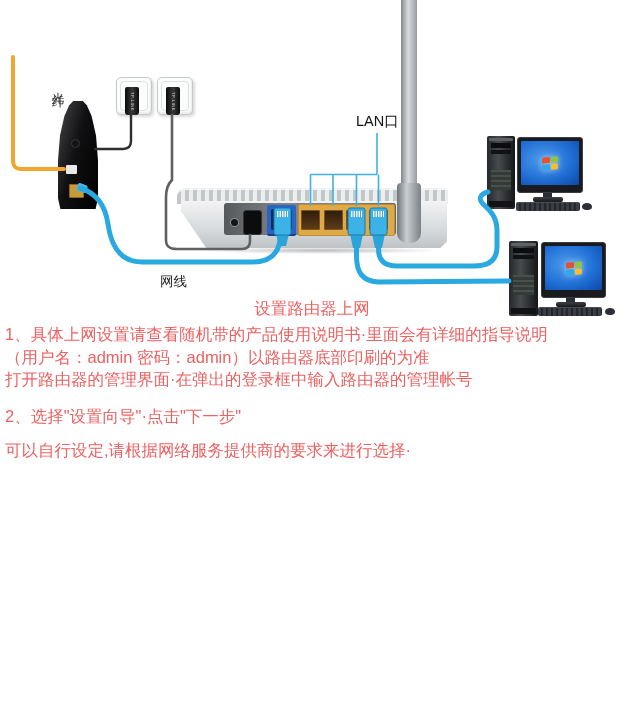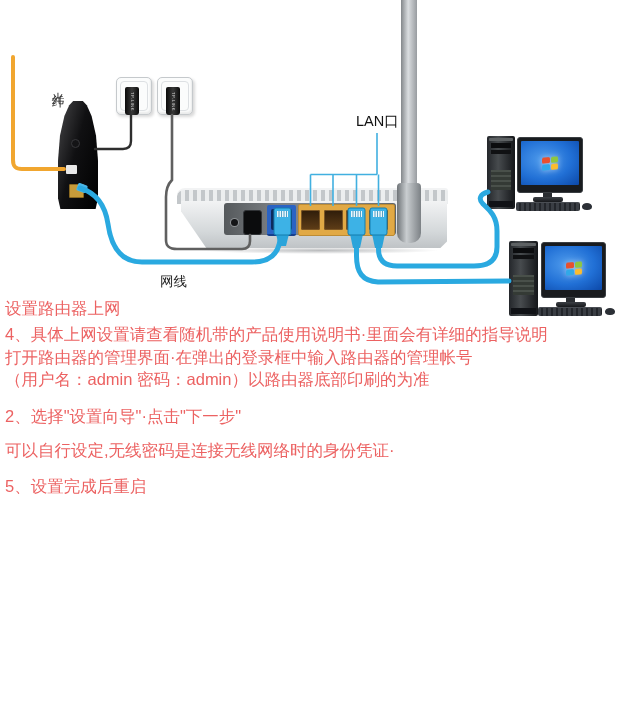--- a/index.html
+++ b/index.html
@@ -83,21 +83,21 @@
 
   
   .lbl{position:absolute;color:#1a1a1a;z-index:20;}
   .lbl-fiber{left:49px;top:82px;writing-mode:vertical-rl;font-size:12.5px;letter-spacing:3px;color:#2b2b2b;}
   .lbl-lan{left:356px;top:112px;font-size:14.5px;color:#111;}
   .lbl-netcable{left:160px;top:273px;font-size:13.5px;color:#222;}
   .instructions{position:absolute;left:5px;top:297px;width:614px;color:#ec6262;
         font-size:16.5px;line-height:22.4px;z-index:20;}
   .instructions p{margin:0;}
   .instructions .line{white-space:pre-wrap;}
-  .p-title{margin-bottom:4px !important;}
+  .p-title{margin-bottom:4px !important;text-align:center;}
   .p-s1{margin-bottom:14px !important;}
   .p-s2{margin-bottom:12px !important;}
   .p-s3{margin-bottom:6px !important;}
   .p-s4{margin-bottom:14px !important;}
 </style>
 </head>
 <body>
 
 <div class="stage">
 
@@ -220,30 +220,27 @@
     </g>
   </svg>
 
   <div class="lbl lbl-fiber">光纤</div>
   <div class="lbl lbl-lan">LAN口</div>
   <div class="lbl lbl-netcable">网线</div>
 
   <div class="instructions">
     <p class="p-title">设置路由器上网</p>
     <p class="p-s1">
-      <span class="line" style="display:block">4、具体上网设置请查看随机带的产品使用说明书·里面会有详细的指导说明</span>
+      <span class="line" style="display:block">1、具体上网设置请查看随机带的产品使用说明书·里面会有详细的指导说明</span>
+      <span class="line" style="display:block">（用户名：admin 密码：admin）以路由器底部印刷的为准</span>
       <span class="line" style="display:block">打开路由器的管理界面·在弹出的登录框中输入路由器的管理帐号</span>
-      <span class="line" style="display:block">（用户名：admin 密码：admin）以路由器底部印刷的为准</span>
     </p>
     <p class="p-s2">
       <span class="line" style="display:block">2、选择"设置向导"·点击"下一步"</span>
     </p>
     <p class="p-s3">
     </p>
     <p class="p-s4">
-      <span class="line" style="display:block">可以自行设定,无线密码是连接无线网络时的身份凭证·</span>
-    </p>
-    <p class="p-s5">
-      <span class="line" style="display:block">5、设置完成后重启</span>
+      <span class="line" style="display:block">可以自行设定,请根据网络服务提供商的要求来进行选择·</span>
     </p>
   </div>
 
 </div>
 
 </body></html>

